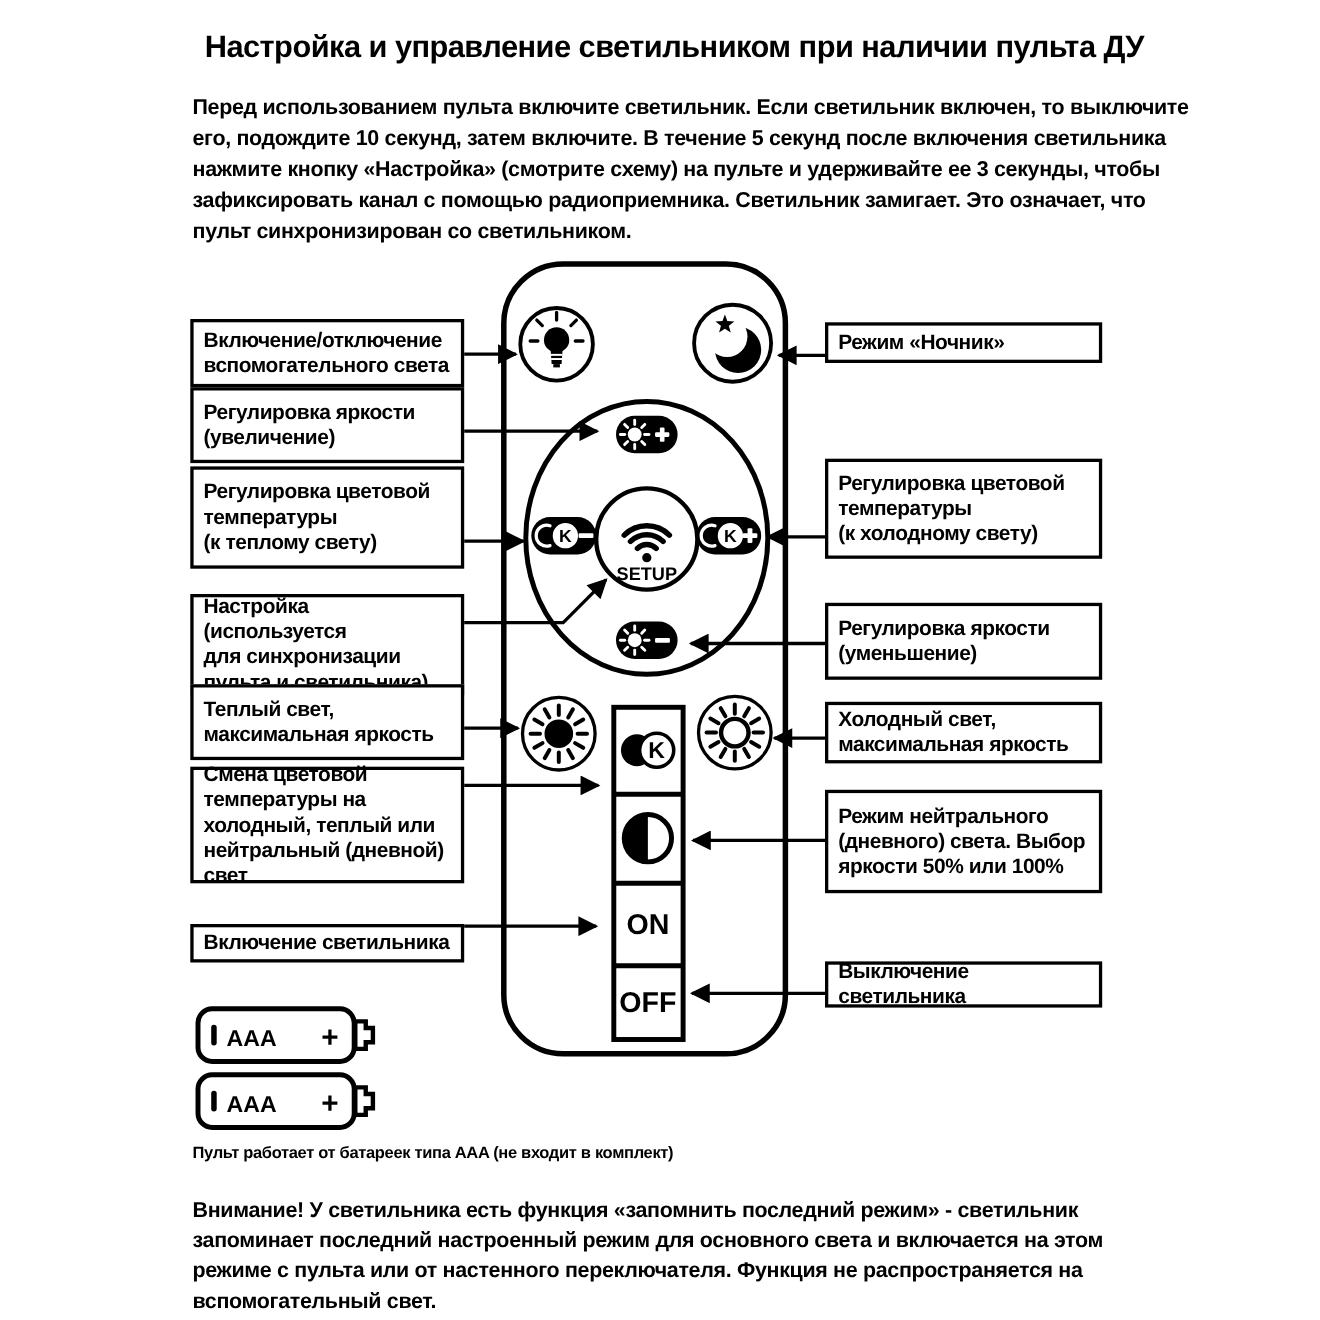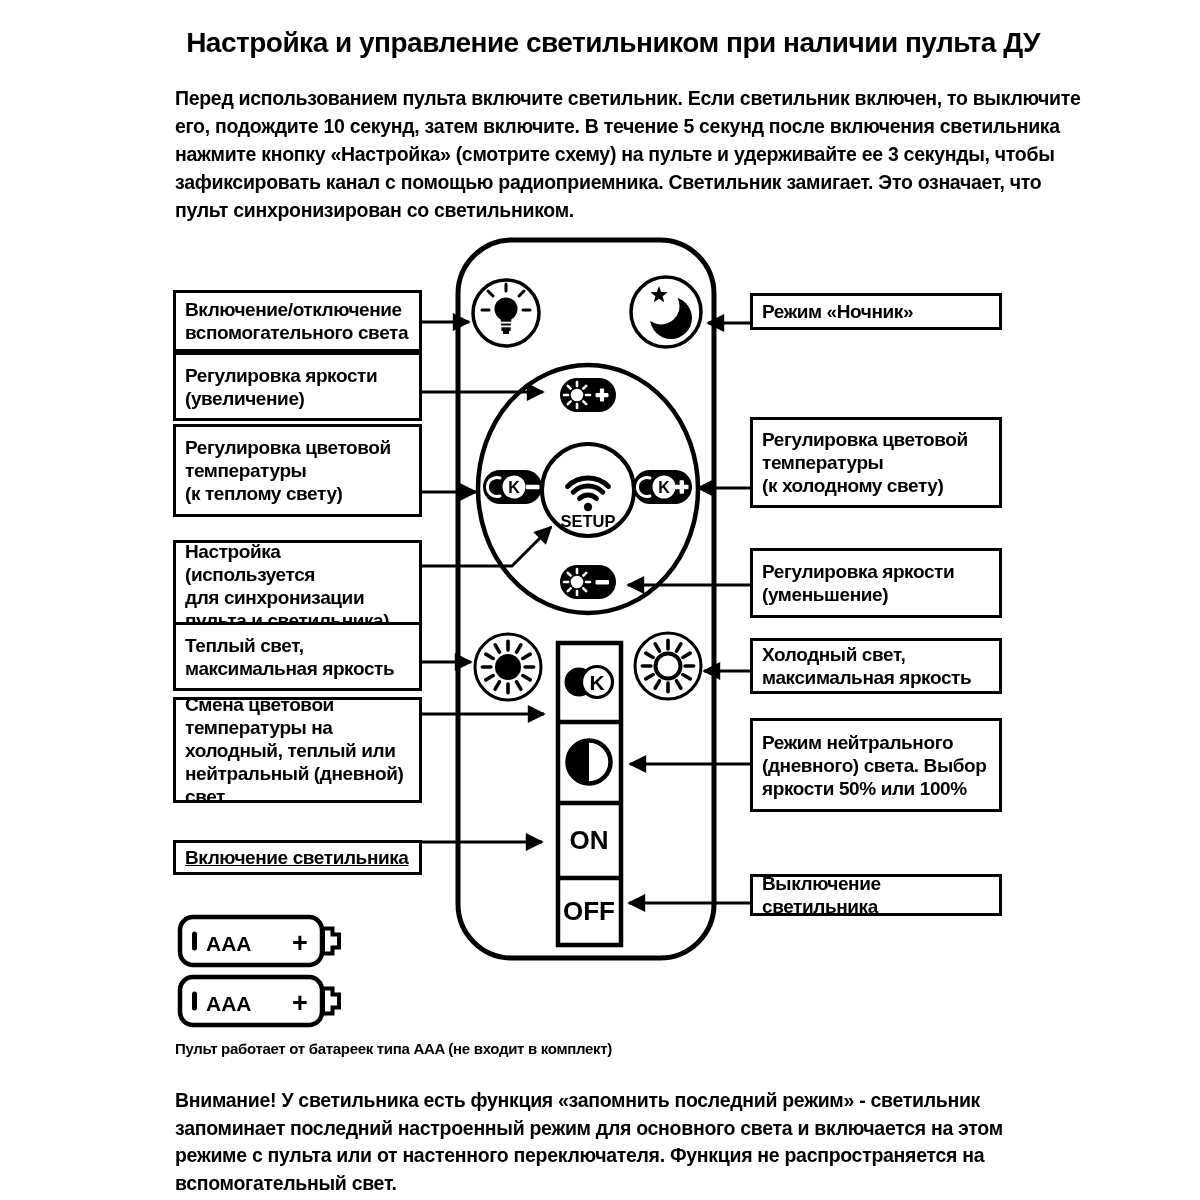--- a/index.html
+++ b/index.html
@@ -12,21 +12,21 @@
   .co{position:absolute;box-sizing:border-box;border:3px solid #000;background:#fff;
       display:flex;align-items:center;padding:2px 6px 2px 9px;
       font-size:19px;font-weight:bold;line-height:23px;letter-spacing:-0.4px;white-space:pre-line;}
   
   .l0{left:173px;top:278px;width:249px;height:62px;margin-top:12px;}
   .l1{left:173px;top:352px;width:249px;height:69px;}
   .l2{left:173px;top:424px;width:249px;height:93px;}
   .l3{left:173px;top:540px;width:249px;height:92px;}
   .l4{left:173px;top:622px;width:249px;height:69px;}
   .l5{left:173px;top:697px;width:249px;height:106px;}
-  .l6{left:173px;top:840px;width:249px;height:35px;text-decoration:underline;}
+  .l6{left:173px;top:840px;width:249px;height:35px;}
   
   .r0{left:750px;top:293px;width:252px;height:37px;}
   .r1{left:750px;top:417px;width:252px;height:91px;}
   .r2{left:750px;top:548px;width:252px;height:70px;}
   .r3{left:750px;top:638px;width:252px;height:56px;}
   .r4{left:750px;top:718px;width:252px;height:94px;}
   .r5{left:750px;top:874px;width:252px;height:42px;}
   .diagram{position:absolute;left:0;top:0;}
   .battery-note{position:absolute;left:175px;top:1040px;margin:0;
                 font-size:15px;font-weight:bold;letter-spacing:-0.3px;}

